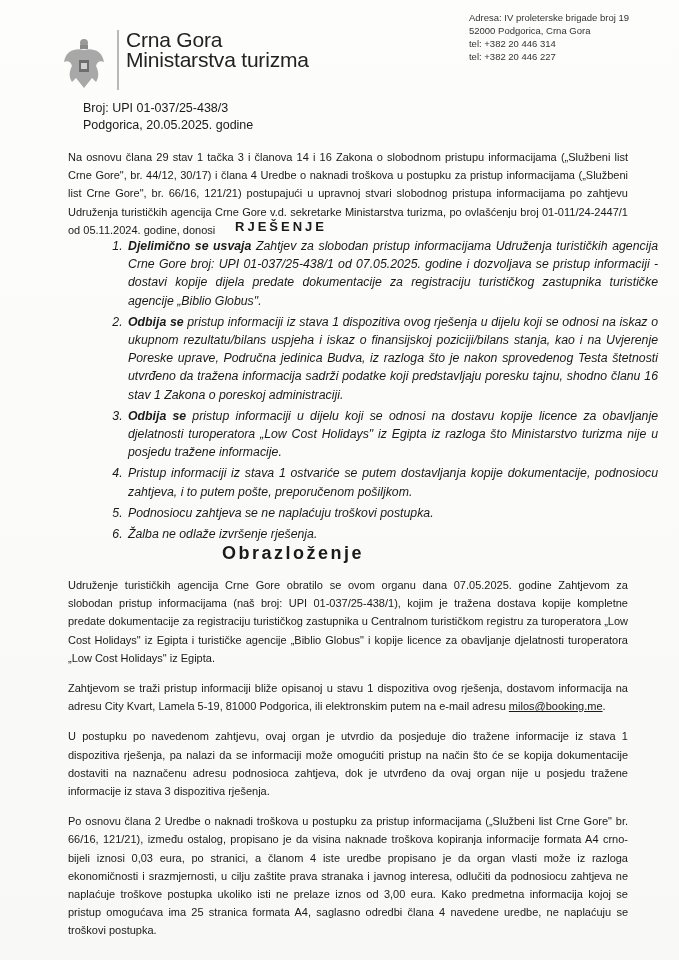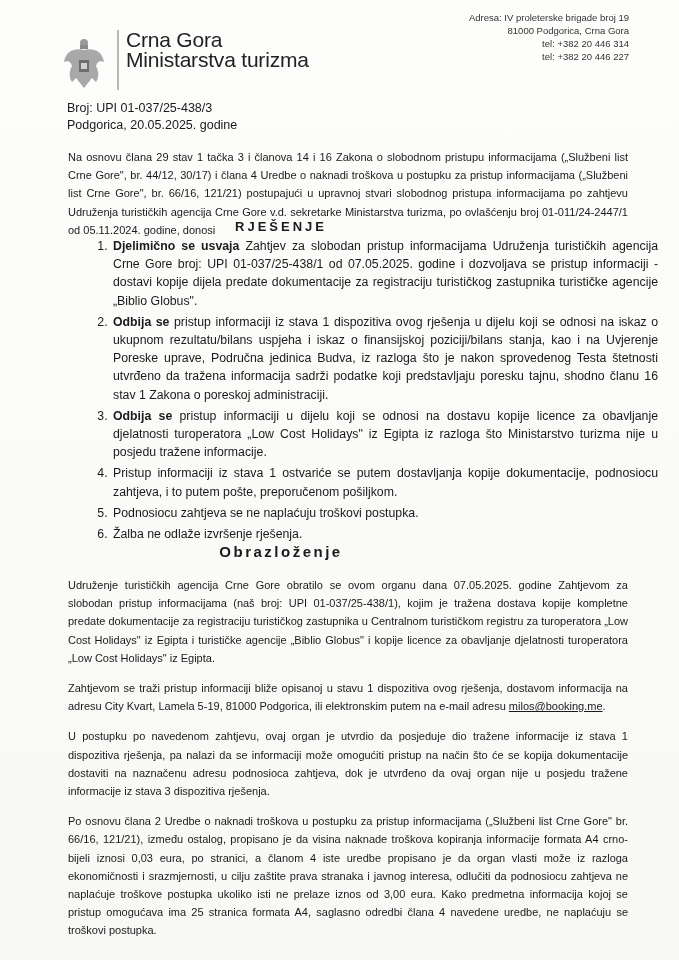--- a/index.html
+++ b/index.html
@@ -7,26 +7,26 @@
       width: 679px; height: 960px; overflow: hidden;
       background: #fbfbfa;
       font-family: "Liberation Sans", sans-serif;
       color: #1a1a1a;
       position: relative;
     }
     .page { position: absolute; inset: 0; background: linear-gradient(180deg,#fdfdfc 0%,#f8f8f6 100%); }
     .logo { position: absolute; left: 62px; top: 36px; width: 44px; height: 56px; }
     .logo-divider { position: absolute; left: 117px; top: 30px; width: 2px; height: 60px; background: #b9b9b9; }
     .org { position: absolute; left: 126px; top: 30px; font-size: 21px; line-height: 20px; color: #222; letter-spacing: -0.2px; }
-    .address { position: absolute; right: 50px; top: 11px; text-align: right; font-size: 9.5px; line-height: 13px; color: #333; }
-    .ref { position: absolute; left: 67px; top: 100px; font-size: 12.5px; line-height: 17px; }
+    .address { position: absolute; right: 50px; top: 11px; font-size: 9.5px; line-height: 13px; color: #333; }
+    .ref { position: absolute; left: 83px; top: 100px; font-size: 12.5px; line-height: 17px; }
     .body-text { position: absolute; left: 68px; width: 560px; font-size: 11px; line-height: 18.2px; text-align: justify; }
     .title { position: absolute; left: 0; width: 562px; text-align: center; font-weight: bold; font-size: 13px; letter-spacing: 3px; }
     ol.dispositive { position: absolute; left: 80px; top: 237px; width: 548px; margin: 0; padding-left: 30px; font-size: 12.3px; line-height: 18.2px; text-align: justify; }
-    ol.dispositive li { margin: 0 0 3px 1px; padding-left: 2px; }
+    ol.dispositive li { margin: 0 0 3px 16px; padding-left: 2px; font-style: italic; }
     .b { font-weight: bold; }
     .email { text-decoration: underline; color: #1a1a1a; }
     .para { margin: 12px 0 9px 0; }
   </style>
 </head>
 <body>
 
 <div class="page">
 
   <svg class="logo" viewBox="0 0 44 56">
@@ -38,21 +38,21 @@
   </svg>
   <div class="logo-divider"></div>
 
   <div class="org">
     <div>Crna Gora</div>
     <div>Ministarstva turizma</div>
   </div>
 
   <div class="address">
     <div>Adresa: IV proleterske brigade broj 19</div>
-    <div>81000 Podgorica, Crna Gora</div>
+    <div>52000 Podgorica, Crna Gora</div>
     <div>tel: +382 20 446 314</div>
     <div>tel: +382 20 446 227</div>
   </div>
 
   <div class="ref">
     <div>Broj: UPI 01-037/25-438/3</div>
     <div>Podgorica, 20.05.2025. godine</div>
   </div>
 
   <div class="body-text" style="top:148px;">Na osnovu člana 29 stav 1 tačka 3 i članova 14 i 16 Zakona o slobodnom pristupu informacijama („Službeni list Crne Gore", br. 44/12, 30/17) i člana 4 Uredbe o naknadi troškova u postupku za pristup informacijama („Službeni list Crne Gore", br. 66/16, 121/21) postupajući u upravnoj stvari slobodnog pristupa informacijama po zahtjevu Udruženja turističkih agencija Crne Gore v.d. sekretarke Ministarstva turizma, po ovlašćenju broj 01-011/24-2447/1 od 05.11.2024. godine, donosi</div>
@@ -61,21 +61,21 @@
 
   <ol class="dispositive">
     <li><span class="b">Djelimično se usvaja</span><span> Zahtjev za slobodan pristup informacijama Udruženja turističkih agencija Crne Gore broj: UPI 01-037/25-438/1 od 07.05.2025. godine i dozvoljava se pristup informaciji - dostavi kopije dijela predate dokumentacije za registraciju turističkog zastupnika turističke agencije „Biblio Globus".</span></li>
     <li><span class="b">Odbija se</span><span> pristup informaciji iz stava 1 dispozitiva ovog rješenja u dijelu koji se odnosi na iskaz o ukupnom rezultatu/bilans uspjeha i iskaz o finansijskoj poziciji/bilans stanja, kao i na Uvjerenje Poreske uprave, Područna jedinica Budva, iz razloga što je nakon sprovedenog Testa štetnosti utvrđeno da tražena informacija sadrži podatke koji predstavljaju poresku tajnu, shodno članu 16 stav 1 Zakona o poreskoj administraciji.</span></li>
     <li><span class="b">Odbija se</span><span> pristup informaciji u dijelu koji se odnosi na dostavu kopije licence za obavljanje djelatnosti turoperatora „Low Cost Holidays" iz Egipta iz razloga što Ministarstvo turizma nije u posjedu tražene informacije.</span></li>
     <li><span>Pristup informaciji iz stava 1 ostvariće se putem dostavljanja kopije dokumentacije, podnosiocu zahtjeva, i to putem pošte, preporučenom pošiljkom.</span></li>
     <li><span>Podnosiocu zahtjeva se ne naplaćuju troškovi postupka.</span></li>
     <li><span>Žalba ne odlaže izvršenje rješenja.</span></li>
   </ol>
 
-  <div class="title" style="top:543px; letter-spacing:2.5px; font-size:15px;">Obrazloženje</div>
+  <div class="title" style="top:543px; letter-spacing:2.5px; font-size:18px;padding-left:12px;">Obrazloženje</div>
 
   <div class="body-text" style="top:564px;">
     <p class="para">Udruženje turističkih agencija Crne Gore obratilo se ovom organu dana 07.05.2025. godine Zahtjevom za slobodan pristup informacijama (naš broj: UPI 01-037/25-438/1), kojim je tražena dostava kopije kompletne predate dokumentacije za registraciju turističkog zastupnika u Centralnom turističkom registru za turoperatora „Low Cost Holidays" iz Egipta i turističke agencije „Biblio Globus" i kopije licence za obavljanje djelatnosti turoperatora „Low Cost Holidays" iz Egipta.</p>
     <p class="para"><span>Zahtjevom se traži pristup informaciji bliže opisanoj u stavu 1 dispozitiva ovog rješenja, dostavom informacija na adresu City Kvart, Lamela 5-19, 81000 Podgorica, ili elektronskim putem na e-mail adresu </span><a class="email">milos@booking.me</a><span>.</span></p>
     <p class="para">U postupku po navedenom zahtjevu, ovaj organ je utvrdio da posjeduje dio tražene informacije iz stava 1 dispozitiva rješenja, pa nalazi da se informaciji može omogućiti pristup na način što će se kopija dokumentacije dostaviti na naznačenu adresu podnosioca zahtjeva, dok je utvrđeno da ovaj organ nije u posjedu tražene informacije iz stava 3 dispozitiva rješenja.</p>
     <p class="para">Po osnovu člana 2 Uredbe o naknadi troškova u postupku za pristup informacijama („Službeni list Crne Gore" br. 66/16, 121/21), između ostalog, propisano je da visina naknade troškova kopiranja informacije formata A4 crno-bijeli iznosi 0,03 eura, po stranici, a članom 4 iste uredbe propisano je da organ vlasti može iz razloga ekonomičnosti i srazmjernosti, u cilju zaštite prava stranaka i javnog interesa, odlučiti da podnosiocu zahtjeva ne naplaćuje troškove postupka ukoliko isti ne prelaze iznos od 3,00 eura. Kako predmetna informacija kojoj se pristup omogućava ima 25 stranica formata A4, saglasno odredbi člana 4 navedene uredbe, ne naplaćuju se troškovi postupka.</p>
   </div>
 
 </div>
 

